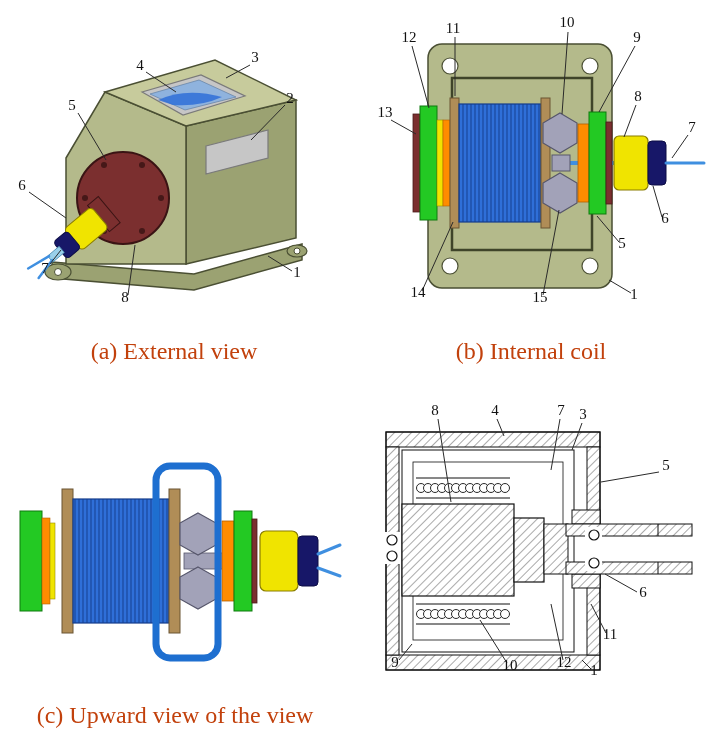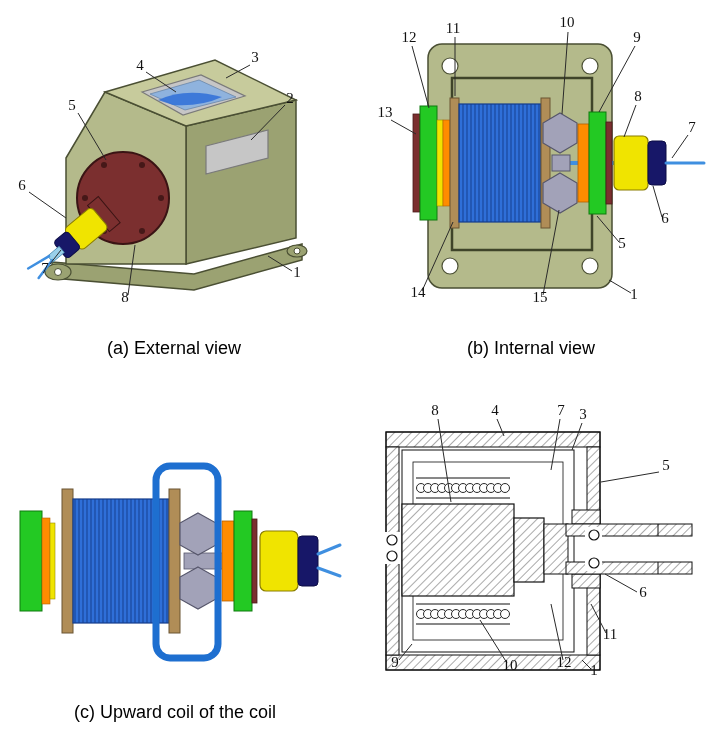--- a/index.html
+++ b/index.html
@@ -1,20 +1,20 @@
 <!DOCTYPE html>
 <html style="--housing-olive: #b4ba8b; --housing-shade: #9ba272; --housing-light: #c7cb9c; --outline-dark: #4a4f33; --coil-blue: #2f6fd8; --coil-stripe: #1a4aa0; --disc-green: #23c923; --orange: #ff8c00; --yellow: #f0e400; --navy: #171768; --flange-tan: #b08d57; --dark-red: #7b2f2f; --wire-blue: #3f8fe0; --light-blue: #9ad0ea; --metal-gray: #a2a2b8; --slot-gray: #c6c6c6; --window-blue: #8fb3de; --bracket-blue: #1e6fd0; --line-black: #111111;"><head>
 <meta charset="utf-8">
 <style>
   html,body{margin:0;padding:0;background:#fff;}
   .figure{position:relative;width:710px;height:748px;background:#fff;overflow:hidden;
           font-family:"Liberation Serif",serif;}
   .panel{position:absolute;}
-  .caption{position:absolute;text-align:center;font-size:18px;color:#000000;
-           font-family:Liberation Sans, sans-serif;}
+  .caption{position:absolute;text-align:center;font-size:24px;color:#c2410c;
+           font-family:Liberation Serif, serif;}
   
   .f-olive{fill:var(--housing-olive)} .f-olive-sh{fill:var(--housing-shade)}
   .f-olive-lt{fill:var(--housing-light)} .f-coil{fill:var(--coil-blue)}
   .f-green{fill:var(--disc-green)} .f-orange{fill:var(--orange)}
   .f-yellow{fill:var(--yellow)} .f-navy{fill:var(--navy)}
   .f-tan{fill:var(--flange-tan)} .f-dred{fill:var(--dark-red)}
   .f-gray{fill:var(--metal-gray)} .f-slot{fill:var(--slot-gray)}
   .f-lblue{fill:var(--light-blue)} .f-winblue{fill:var(--window-blue)}
   .s-wire{stroke:var(--wire-blue)} .s-coilstripe{stroke:var(--coil-stripe)}
   .s-bracket{stroke:var(--bracket-blue)} .s-outline{stroke:var(--outline-dark)}
@@ -157,21 +157,21 @@
       <text class="part-label" x="282" y="93">8</text>
       <text class="part-label" x="336" y="124">7</text>
       <text class="part-label" x="29" y="109">13</text>
       <text class="part-label" x="309" y="215">6</text>
       <text class="part-label" x="266" y="240">5</text>
       <text class="part-label" x="62" y="289">14</text>
       <text class="part-label" x="184" y="294">15</text>
       <text class="part-label" x="278" y="291">1</text>
     </g>
   </svg>
-  <div class="caption" style="left:356px;top:338px;width:350px;">(b) Internal view</div>
+  <div class="caption" style="left:356px;top:338px;width:350px;">(b) Internal coil</div>
 
   <svg class="panel" style="left:8px;top:396px;" width="334" height="300" viewBox="0 0 334 300">
     <defs>
       <pattern id="coilC" width="4" height="10" patternUnits="userSpaceOnUse">
         <rect class="f-coil" x="0" y="0" width="4" height="10"></rect>
         <line class="s-coilstripe" x1="3" y1="0" x2="3" y2="10" stroke-width="1.3"></line>
       </pattern>
     </defs>
 
     <g>
@@ -188,21 +188,21 @@
       <rect class="f-green" stroke="#0e7a0e" stroke-width="1" x="226" y="115" width="18" height="100"></rect>
       <rect class="f-dred" stroke="#4a1a1a" stroke-width="0.8" x="244" y="123" width="5" height="84"></rect>
       <rect class="f-yellow" stroke="#8a7d00" stroke-width="1.2" x="252" y="135" width="38" height="60" rx="6"></rect>
       <rect class="f-navy" stroke="#0d0d45" stroke-width="1" x="290" y="140" width="20" height="50" rx="4"></rect>
       <path class="s-wire" fill="none" stroke-width="3" stroke-linecap="round" d="M310,158 L332,149"></path>
       <path class="s-wire" fill="none" stroke-width="3" stroke-linecap="round" d="M310,172 L332,180"></path>
     </g>
 
     <rect class="s-bracket" fill="none" stroke-width="7" x="148" y="70" width="62" height="192" rx="14"></rect>
   </svg>
-  <div class="caption" style="left:8px;top:702px;width:334px;">(c) Upward coil of the coil</div>
+  <div class="caption" style="left:8px;top:702px;width:334px;">(c) Upward view of the view</div>
 
   <svg class="panel" style="left:358px;top:392px;" width="348" height="306" viewBox="0 0 348 306">
     <defs>
       <pattern id="hatchD" width="6" height="6" patternUnits="userSpaceOnUse" patternTransform="rotate(45)">
         <rect x="0" y="0" width="6" height="6" fill="#ffffff"></rect>
         <line x1="0" y1="0" x2="0" y2="6" stroke="#555" stroke-width="1"></line>
       </pattern>
     </defs>
 
     <g>

